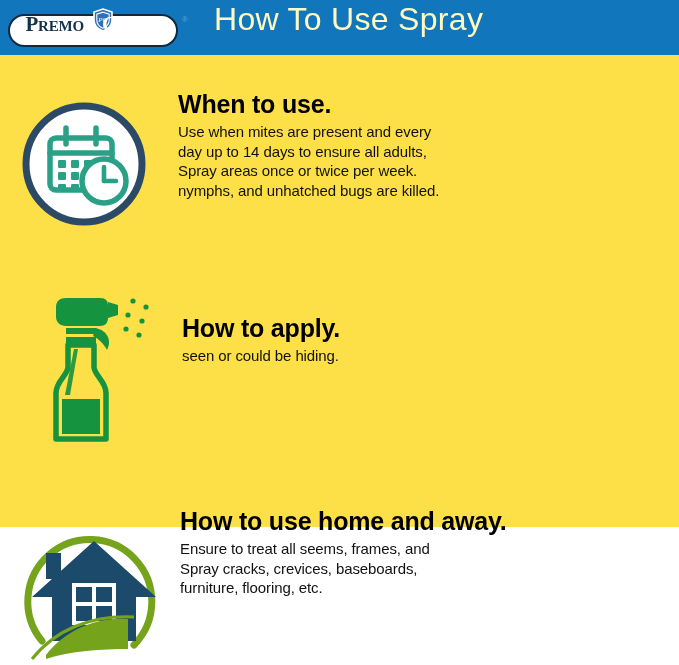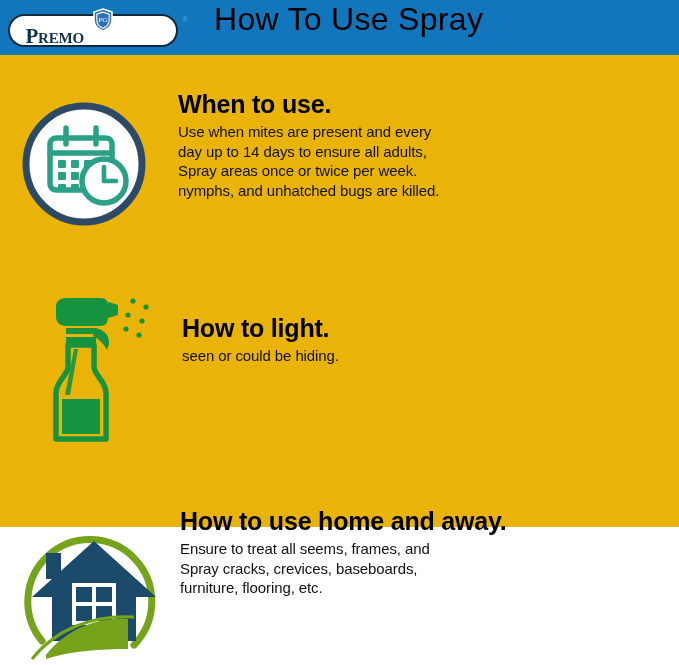--- a/index.html
+++ b/index.html
@@ -41,21 +41,21 @@
     border-radius: 17px / 17px;
     box-sizing: border-box;
   }
   .logo-text {
     position: absolute;
     left: 0;
     top: 6px;
     width: 170px;
     height: 33px;
     display: flex;
-    align-items: flex-end;
+    align-items: flex-start;
     justify-content: center;
     letter-spacing: -0.2px;
   }
   .logo-premo {
     font-family: "Liberation Serif", serif;
     font-size: 21px;
     font-weight: 700;
     color: #12324c;
     font-variant: small-caps;
     line-height: 1;
@@ -86,30 +86,30 @@
   }
   .header-title {
     position: absolute;
     left: 214px;
     top: 0;
     height: 38px;
     display: flex;
     align-items: center;
     font-size: 32px;
     font-weight: 400;
-    color: #000000;
+    color: #fef9c3;
     letter-spacing: 0.3px;
   }
 
   
   .content {
     position: relative;
     width: 679px;
     height: 472px;
-    background: #eab308;
+    background: #fde047;
   }
   .section {
     position: absolute;
     left: 0;
     width: 679px;
   }
   .sec-icon {
     position: absolute;
   }
   .sec-text {
@@ -241,21 +241,21 @@
           <circle cx="108" cy="12" r="2.6"></circle>
           <circle cx="90" cy="20" r="2.6"></circle>
           <circle cx="104" cy="26" r="2.6"></circle>
           <circle cx="88" cy="34" r="2.6"></circle>
           <circle cx="101" cy="40" r="2.6"></circle>
         </g>
       </svg>
     </div>
 
     <div class="sec-text" id="text-apply">
-      <div class="sec-heading">How to light.</div>
+      <div class="sec-heading">How to apply.</div>
       <div class="sec-line">seen or could be hiding.</div>
     </div>
   </div>
 
   <div class="section" id="section-home">
 
     <div class="sec-icon" id="icon-house">
       <svg viewBox="0 0 156 160" width="156" height="160">
 
         <path d="M26 132 A62 62 0 1 1 118 136" fill="none" stroke="#76A31C" stroke-width="7" stroke-linecap="round"></path>

